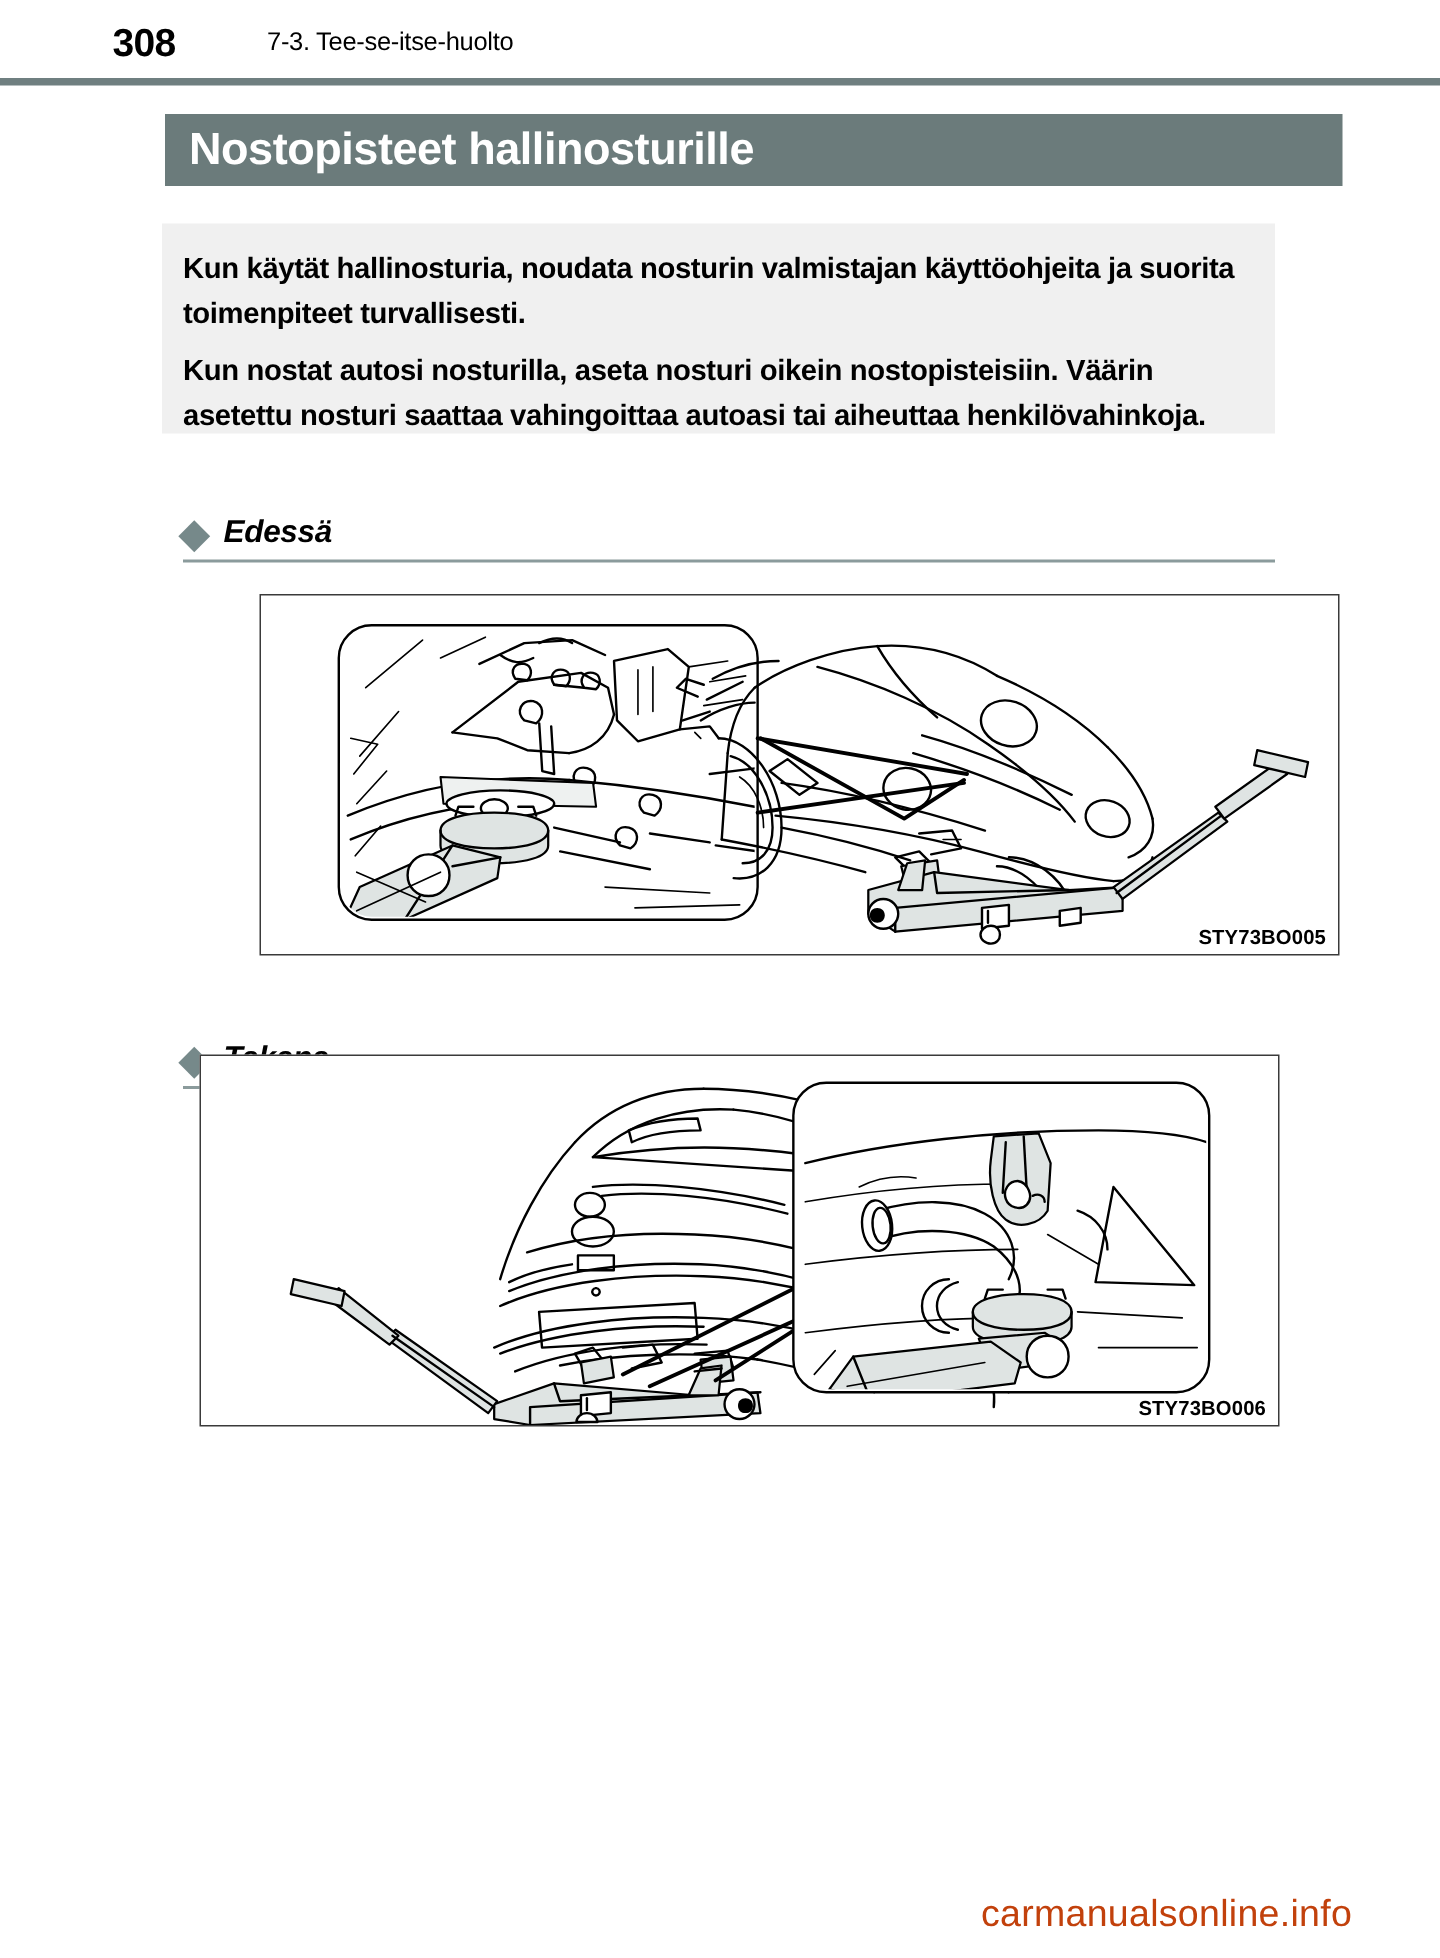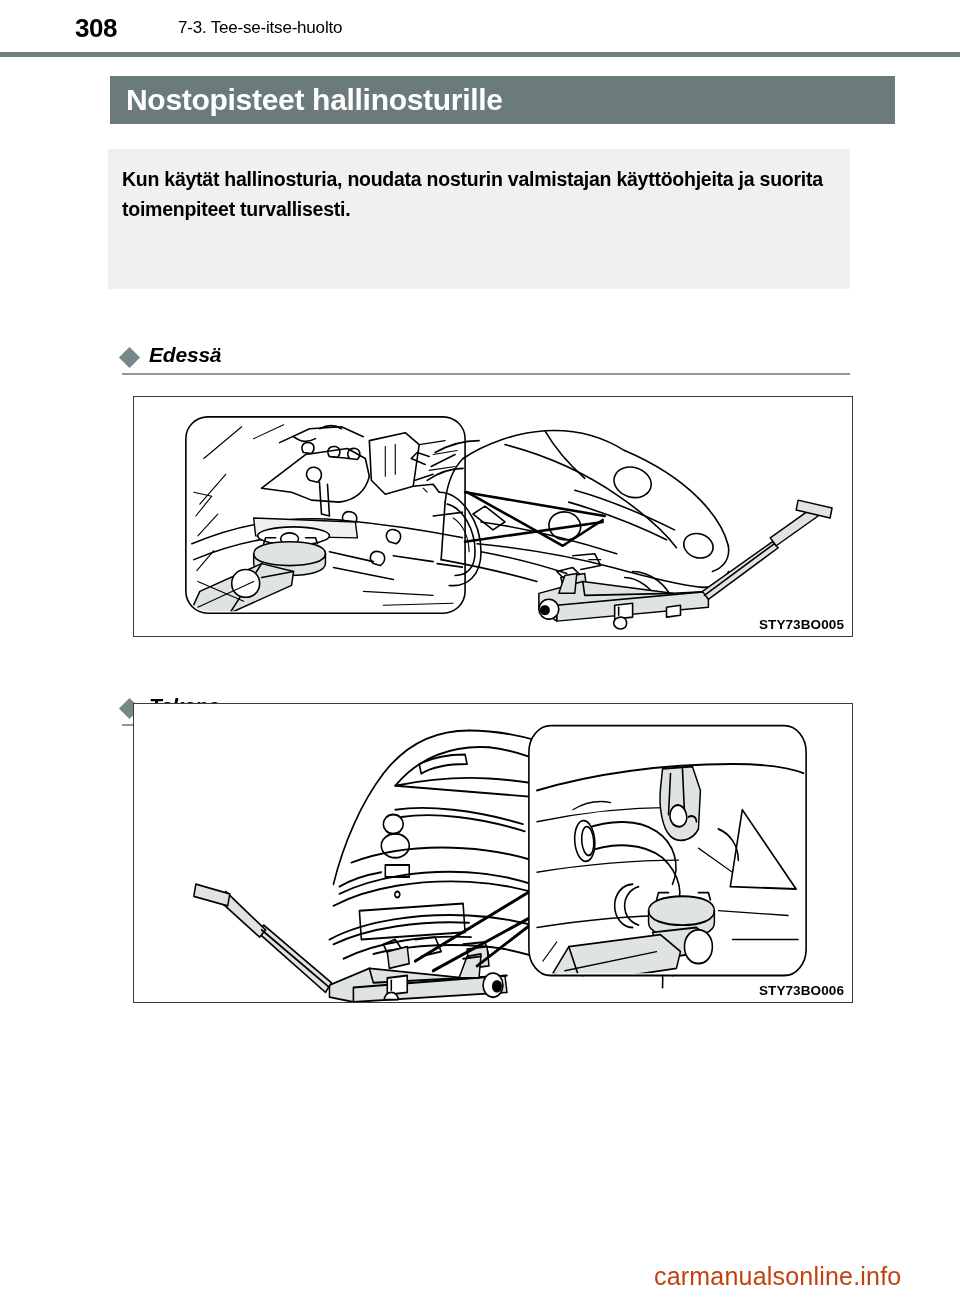--- a/index.html
+++ b/index.html
@@ -129,22 +129,22 @@
 
   
   .figure {
     position: absolute;
     left: 133px;
     width: 720px;
     border: 1.5px solid #3a3a3a;
     background: #ffffff;
     box-sizing: border-box;
   }
-  #figure-front { top: 396px; height: 241px; }
-  #figure-rear  { top: 703px; height: 300px; }
+  #figure-front { top: 396px; height: 241px; margin-left: 40px; }
+  #figure-rear  { top: 703px; height: 248px; }
 
   .figure svg {
     display: block;
     width: 100%;
     height: 100%;
   }
   .fig-caption {
     position: absolute;
     right: 8px;
     bottom: 4px;
@@ -182,20 +182,21 @@
   <div class="section-title">7-3. Tee-se-itse-huolto</div>
 </div>
 <div class="header-rule"></div>
 
 <div class="title-band">
   <div class="title-band-text">Nostopisteet hallinosturille</div>
 </div>
 
 <div class="notice-box">
   <div class="notice-para p1">Kun käytät hallinosturia, noudata nosturin valmistajan käyttöohjeita ja suorita toimenpiteet turvallisesti.</div>
+  <div class="notice-para p2">Kun nostat autosi nosturilla, aseta nosturi oikein nostopisteisiin. Väärin asetettu nosturi saattaa vahingoittaa autoasi tai aiheuttaa henkilövahinkoja.</div>
 </div>
 
 <div class="subhead" id="subhead-edessa">
   <span class="diamond"></span>
   <span class="subhead-label">Edessä</span>
   <span class="rule"></span>
 </div>
 
 <div class="figure" id="figure-front">
   <svg viewBox="0 0 720 241" preserveAspectRatio="none">

